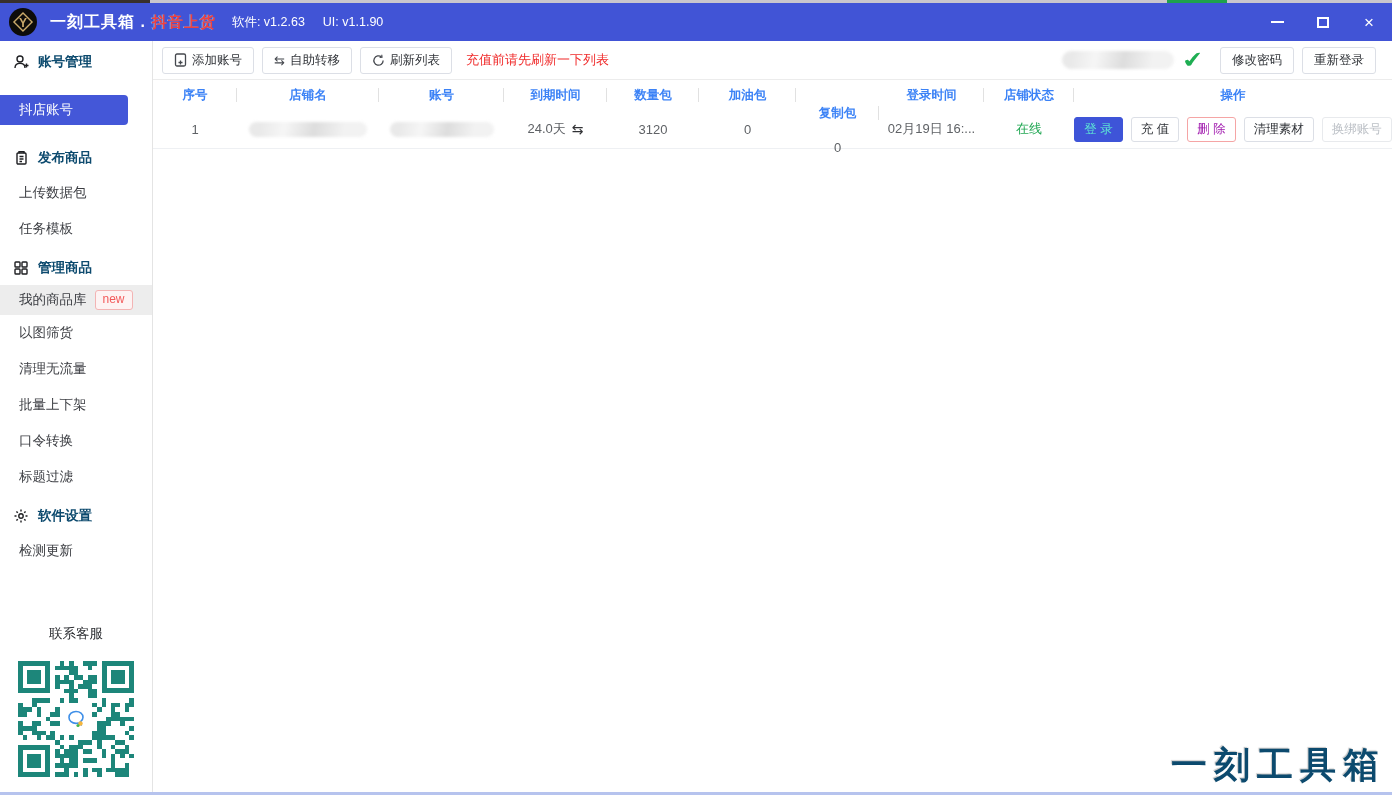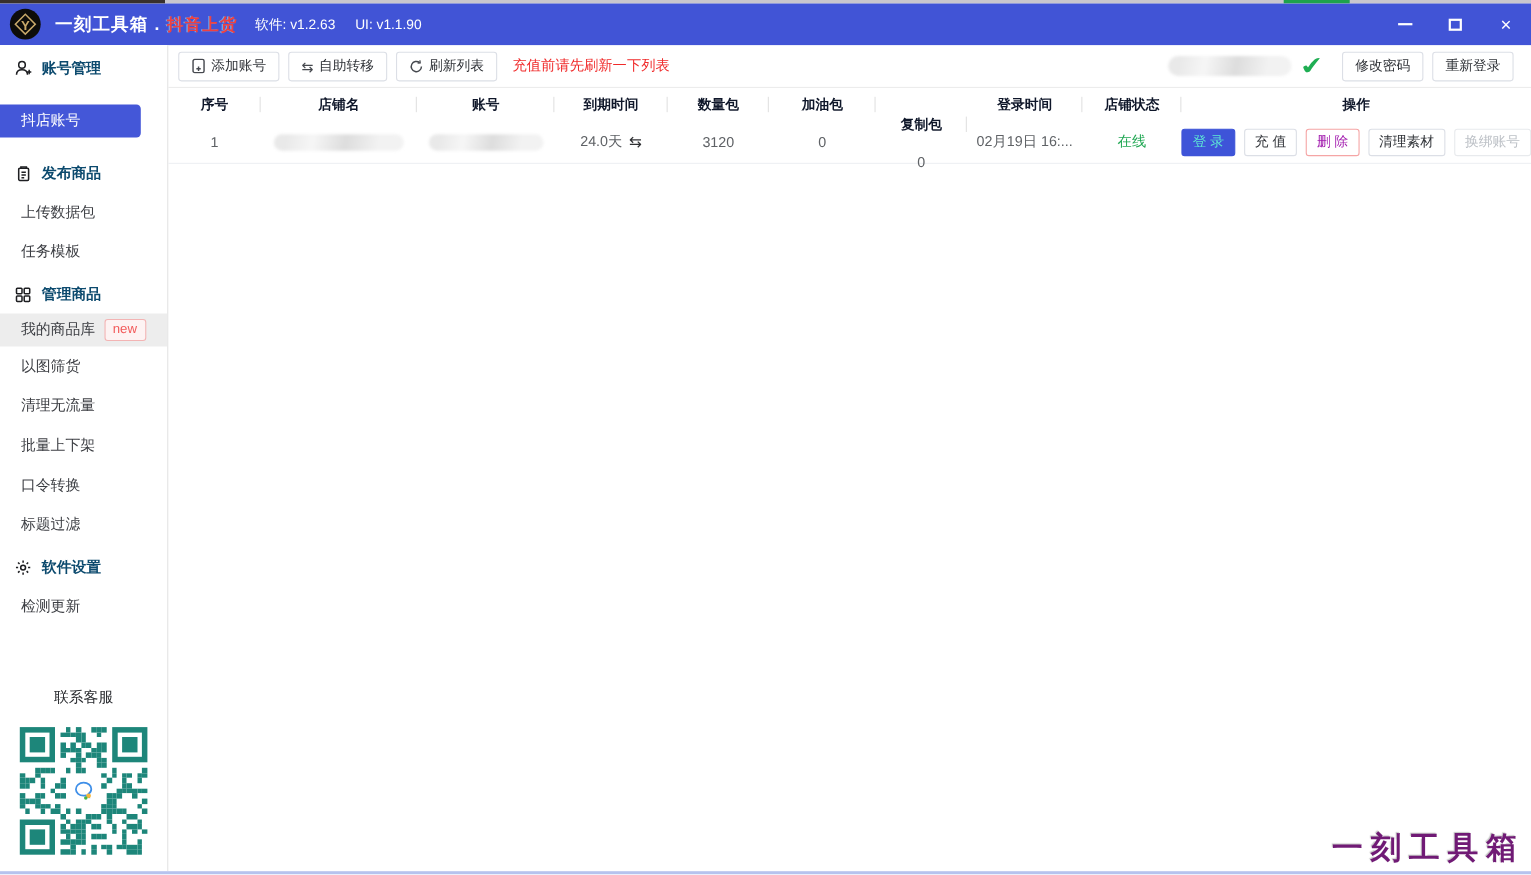--- a/index.html
+++ b/index.html
@@ -52,38 +52,38 @@
   .toolbar { height:39px; display:flex; align-items:center; gap:8px; padding:0 16px 0 9px; border-bottom:1px solid #ececec; flex:0 0 auto; }
   .btn { display:inline-flex; align-items:center; justify-content:center; gap:5px; background:#fff; border:1px solid #dcdfe6; border-radius:3px; font-size:12.5px; color:#2f3237; height:27px; padding:0 11px; cursor:pointer; white-space:nowrap; }
   .btn .uic { font-size:13px; color:#45484e; }
   .notice { margin-left:6px; font-size:13px; color:#f02b2b; }
   .redact { position:relative; border-radius:9px; filter:blur(1.6px);
             background:linear-gradient(100deg,#e9e9e9 10%,#f6f6f6 30%,#dddddd 55%,#f2f2f2 80%); }
   .redact-user { width:112px; height:18px; margin-right:2px; }
   .swoosh { font-size:21px; color:#1fae53; font-style:italic; transform:rotate(-8deg) scaleX(1.25); margin-right:10px; font-weight:bold; }
 
   
-  .thead { display:flex; height:30px; align-items:center; font-size:12.5px; font-weight:bold; color:#0f172a; flex:0 0 auto; }
+  .thead { display:flex; height:30px; align-items:center; font-size:12.5px; font-weight:bold; color:#3b82f6; flex:0 0 auto; }
   .th { display:flex; align-items:center; justify-content:center; position:relative; height:100%; }
   .th:not(:last-child)::after { content:''; position:absolute; right:0; top:8px; width:1px; height:14px; background:#e1e1e1; }
   .trow { display:flex; height:39px; align-items:center; font-size:13px; color:#5f6266; border-bottom:1px solid #eef0f3; flex:0 0 auto; }
   .td { display:flex; align-items:center; justify-content:center; gap:6px; height:100%; }
   .c0{width:84px;} .c1{width:142px;} .c2{width:125px;} .c3{width:103px;} .c4{width:92px;}
   .c5{width:97px;} .c6{width:83px;margin-top:36px;} .c7{width:105px;} .c8{width:90px;} .c9{flex:1;}
   .status-online { color:#23a855; }
   .xfer { font-size:14px; color:#303134; cursor:pointer; }
   .redact-shop { width:118px; height:15px; }
   .redact-acct { width:104px; height:15px; }
   .btn-mini { height:25px; padding:0 9px; font-size:12.5px; border-radius:3px; }
   .btn-primary { background:#3e54d8; border-color:#3e54d8; color:#5eead4; }
   .btn-danger { color:#a21caf; border-color:#f5a5a5; }
   .btn-disabled { color:#bcc0c6; border-color:#e8eaed; cursor:default; }
   .actions { gap:8px; }
 
-  .watermark { position:absolute; right:6px; bottom:2px; font-size:28px; letter-spacing:7px; color:#701a75;
+  .watermark { position:absolute; right:6px; bottom:2px; font-size:36px; letter-spacing:7px; color:#0c4a6e;
                text-shadow:2px 2px 1px #ffffff,-1px -1px 1px #c4c4c4; font-weight:bold; }
 </style>
 </head>
 <body>
 
 <div class="screen">
 
   <div class="top-strip">
     <div class="seg-dark"></div>
     <div class="seg-green"></div>

